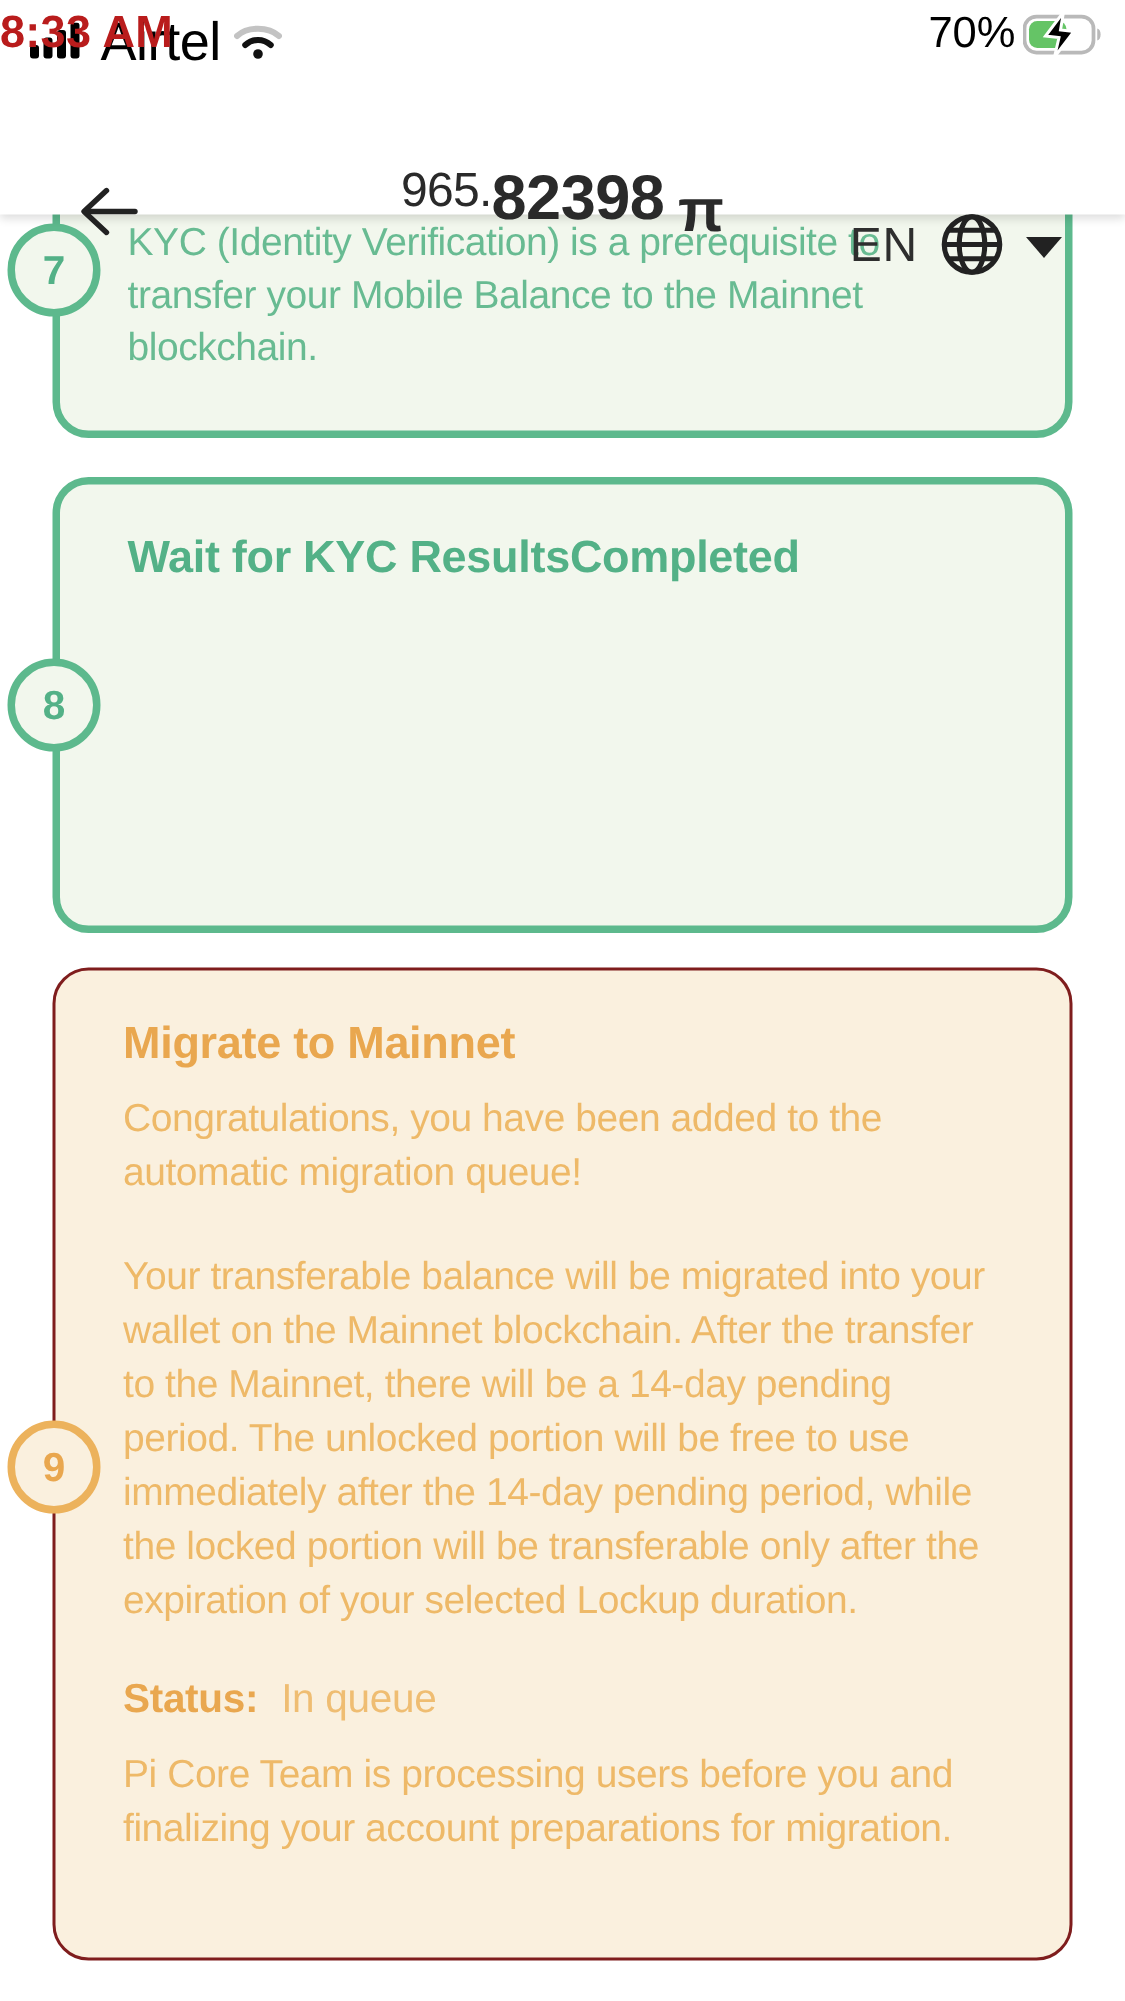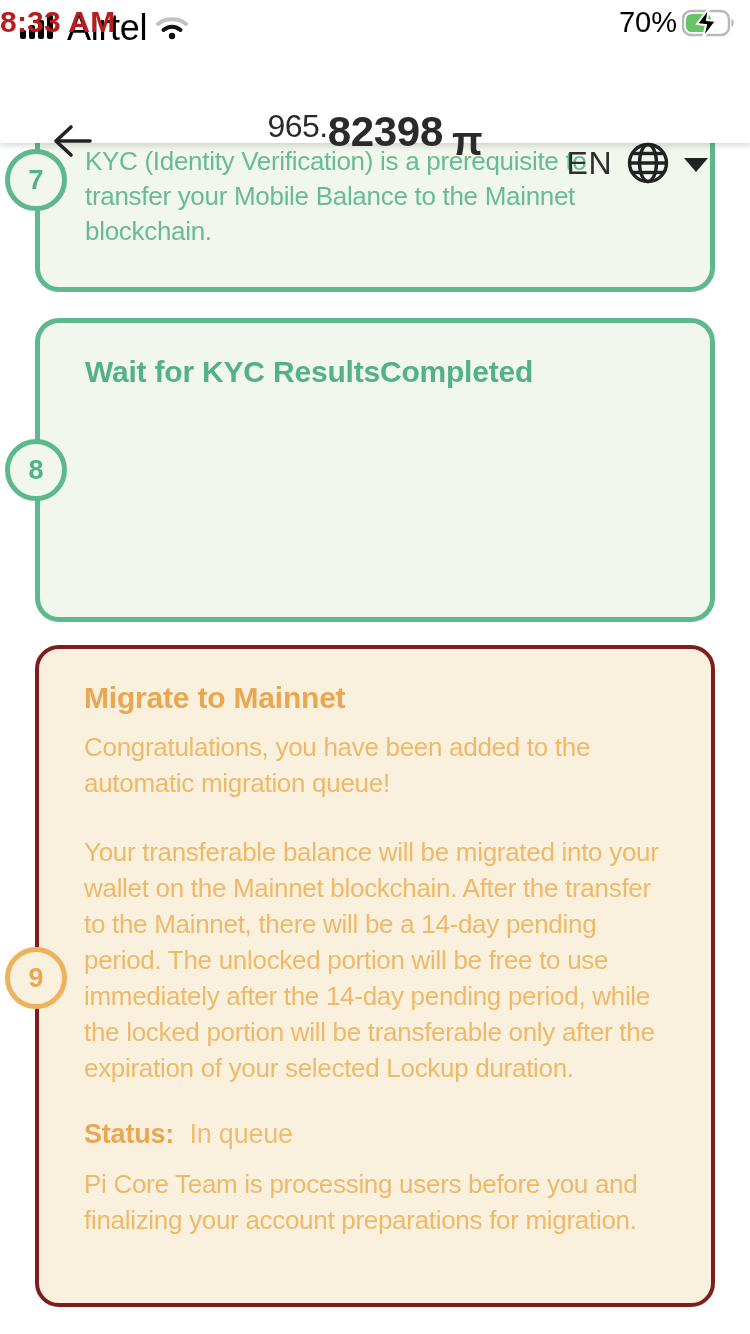--- a/index.html
+++ b/index.html
@@ -46,21 +46,21 @@
     border-left:12px solid transparent; border-right:12px solid transparent;
     border-top:14px solid #222;
   }
 
   
   .card {
     position:absolute; left:35px; width:680px;
     border-radius:24px; box-sizing:border-box;
   }
   .card.green { background:#f2f7ed; border:5px solid #5db98d; }
-  .card.orange { background:#faf0de; border:4px solid #7f1d1d; }
+  .card.orange { background:#faf0de; border:2px solid #7f1d1d; }
 
   .card7 { top:40px;  height:252px; padding:99px 42px 16px 45px; }
   .card8 { top:318px; height:304px; padding:32px 42px 20px 45px; }
   .card9 { top:645px; height:662px; padding:32px 42px 20px 45px; }
 
   .body-green {
     color:#68bb92; font-size:26px; line-height:35px; letter-spacing:-0.3px; margin:0;
   }
   .title-row { display:flex; justify-content:flex-start; align-items:baseline; }
   .card-title-green { color:#53b187; font-size:30px; font-weight:700; letter-spacing:-0.2px; margin:0; }

